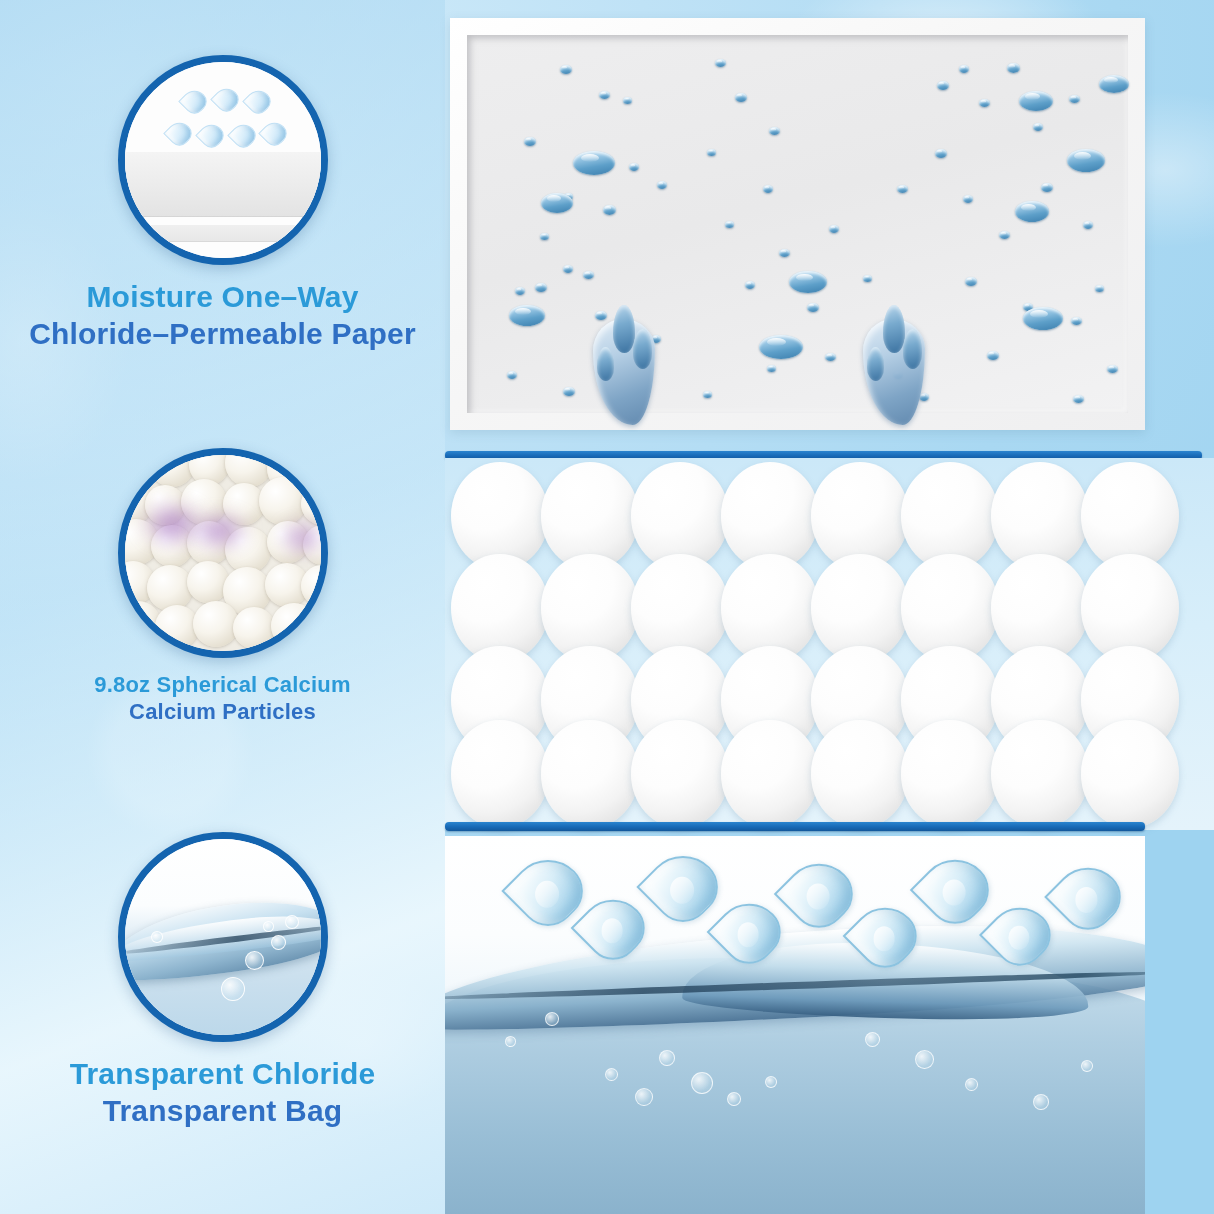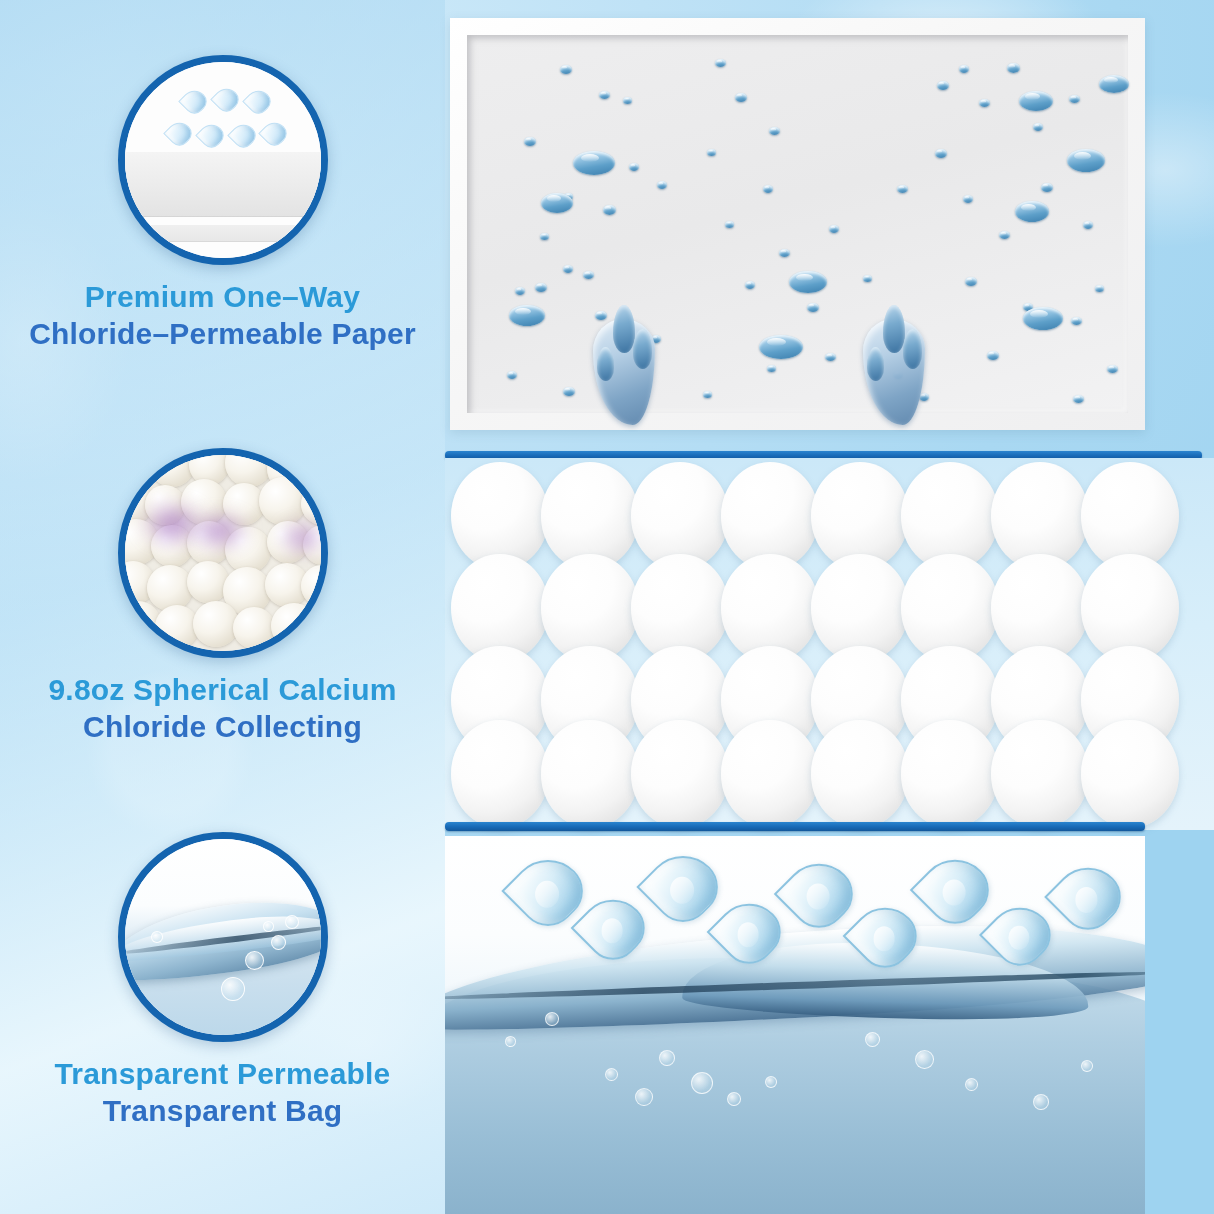--- a/index.html
+++ b/index.html
@@ -238,21 +238,21 @@
           <div class="drop-s" style="left:58px;top:28px;width:21px;height:21px;"></div>
           <div class="drop-s" style="left:90px;top:26px;width:21px;height:21px;"></div>
           <div class="drop-s" style="left:122px;top:28px;width:21px;height:21px;"></div>
           <div class="drop-s" style="left:43px;top:60px;width:21px;height:21px;"></div>
           <div class="drop-s" style="left:75px;top:62px;width:21px;height:21px;"></div>
           <div class="drop-s" style="left:107px;top:62px;width:21px;height:21px;"></div>
           <div class="drop-s" style="left:138px;top:60px;width:21px;height:21px;"></div>
         </div>
       </div>
       <div class="caption" style="font-size:30px;">
-        <span class="cap-l1">Premium One–Way</span>
+        <span class="cap-l1">Moisture One–Way</span>
         <span class="cap-l2">Chloride–Permeable Paper</span>
       </div>
     </div>
 
     <div class="feature" style="top:448px;">
       <div class="circle-wrap" style="width:196px;height:196px;">
         <div class="beads">
           <div class="bead" style="left:-10px;top:-6px;width:42px;height:42px;"></div>
           <div class="bead" style="left:24px;top:-14px;width:46px;height:46px;"></div>
           <div class="bead" style="left:64px;top:-10px;width:40px;height:40px;"></div>
@@ -286,42 +286,42 @@
           <div class="bead" style="left:68px;top:146px;width:46px;height:46px;"></div>
           <div class="bead" style="left:108px;top:152px;width:42px;height:42px;"></div>
           <div class="bead" style="left:146px;top:148px;width:46px;height:46px;"></div>
           <div class="bead" style="left:182px;top:150px;width:40px;height:40px;"></div>
 
           <div class="bead-purple" style="left:18px;top:52px;width:60px;height:34px;"></div>
           <div class="bead-purple" style="left:68px;top:62px;width:54px;height:28px;"></div>
           <div class="bead-purple" style="left:158px;top:70px;width:38px;height:26px;"></div>
         </div>
       </div>
-      <div class="caption" style="font-size:30px;">
+      <div class="caption" style="font-size:22px;">
         <span class="cap-l1">9.8oz Spherical Calcium</span>
-        <span class="cap-l2">Chloride Collecting</span>
+        <span class="cap-l2">Calcium Particles</span>
       </div>
     </div>
 
     <div class="feature" style="top:832px;">
       <div class="circle-wrap" style="width:196px;height:196px;">
         <div class="waterico">
           <div class="wi-wave"></div>
           <div class="wi-wave2"></div>
           <div class="wi-dark"></div>
           <div class="wi-bub" style="left:120px;top:112px;width:17px;height:17px;"></div>
           <div class="wi-bub" style="left:96px;top:138px;width:22px;height:22px;"></div>
           <div class="wi-bub" style="left:146px;top:96px;width:13px;height:13px;"></div>
           <div class="wi-bub" style="left:26px;top:92px;width:10px;height:10px;"></div>
           <div class="wi-bub" style="left:160px;top:76px;width:12px;height:12px;"></div>
           <div class="wi-bub" style="left:138px;top:82px;width:9px;height:9px;"></div>
         </div>
       </div>
       <div class="caption" style="font-size:30px;">
-        <span class="cap-l1">Transparent Permeable</span>
+        <span class="cap-l1">Transparent Chloride</span>
         <span class="cap-l2">Transparent Bag</span>
       </div>
     </div>
 
   </div>
 
   <div class="right-col">
 
     <div class="moist-panel">
       <div class="moist-inner">

